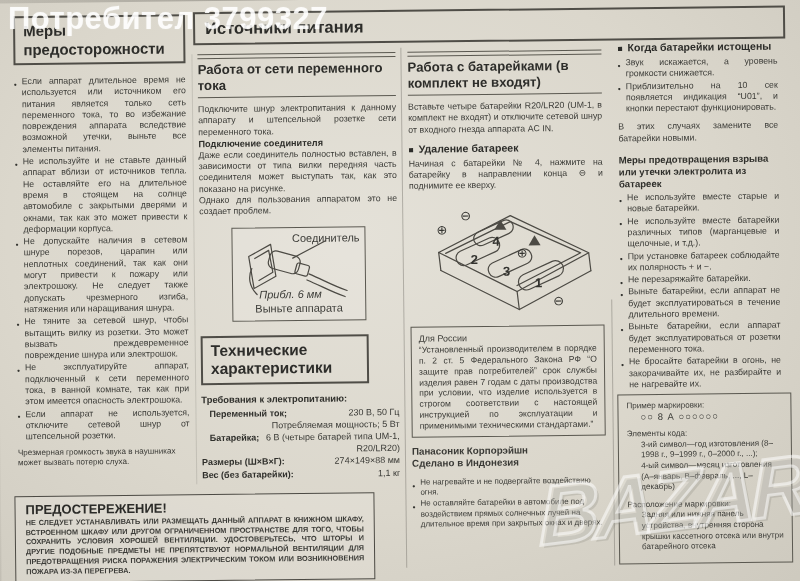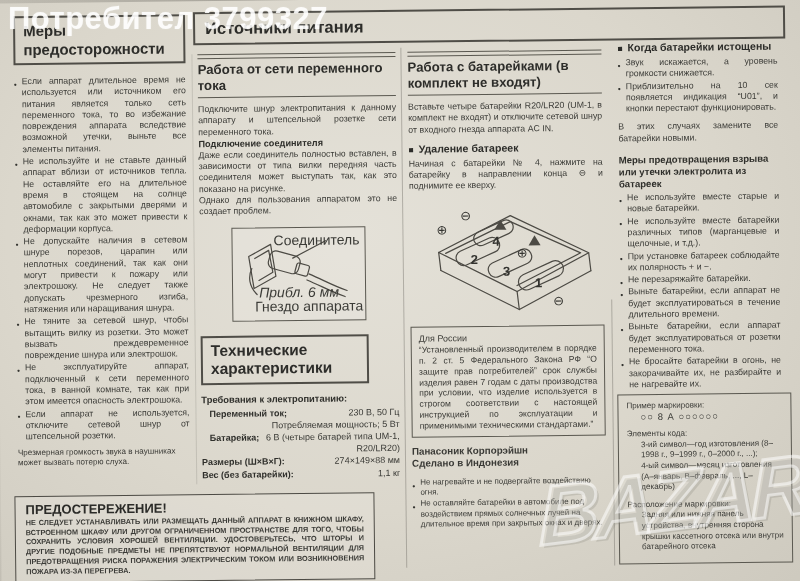--- a/index.html
+++ b/index.html
@@ -27,21 +27,21 @@
   .titlebox{border:2px solid #4f4d47;padding:4px 8px;font-weight:bold;font-size:15px;line-height:18.5px;color:#2d2d2a;}
 
   .dblrule{height:3px;border-top:1.3px solid #5a5850;border-bottom:1px solid #5a5850;}
   .rule{border-top:1px solid #5a5850;}
   .sechead{font-weight:bold;font-size:13.2px;line-height:15.5px;color:#2d2d2a;padding:3px 0 4px 0;}
   .subhead{font-weight:bold;font-size:9.2px;line-height:12px;color:#2f2f2b;}
   .sqhead{font-weight:bold;font-size:10.6px;line-height:13px;color:#2d2d2a;margin:7px 0 2px 0;}
   .sq{font-size:8.5px;margin-right:5px;}
 
   .figbox{position:relative;border:1.2px solid #5a5850;background:rgba(236,233,225,.35);}
-  .figlabel{position:absolute;font-size:14px;color:#3b3b37;white-space:nowrap;}
+  .figlabel{position:absolute;font-size:11px;color:#3b3b37;white-space:nowrap;}
   svg{display:block;}
   .lineart{stroke:#4c4a44;stroke-width:1.2;fill:none;stroke-linecap:round;stroke-linejoin:round;}
   .figtext{font-family:"Liberation Sans", sans-serif;fill:#33332f;}
 
   .specrow{display:flex;font-size:9px;line-height:12.2px;}
   .speclabel{font-weight:bold;white-space:nowrap;color:#2f2f2b;}
   .specval{flex:1;text-align:right;}
 
   .russiabox{border:1.2px solid #5a5850;padding:5px 7px;}
   .markingbox{border:1.2px solid #5a5850;padding:6px 8px;font-size:8.1px;line-height:10.6px;}
@@ -117,21 +117,21 @@
             <rect x="36" y="25" width="31" height="18" rx="6" transform="rotate(16 51 34)"></rect>
             <rect x="63" y="36" width="13" height="11" rx="2" transform="rotate(16 69 41)"></rect>
             <path d="M76,46 C 90,52 100,58 114,63"></path>
             <path d="M74,52 C 88,58 98,64 112,69"></path>
             <line x1="93" y1="13" x2="60" y2="30"></line>
             <path d="M24,66 C 16,58 15,48 19,40"></path>
           </g>
         </svg>
         <span class="figlabel" style="top:4px;right:5px;">Соединитель</span>
         <span class="figlabel" style="bottom:20px;left:26px;font-style:italic;">Прибл. 6 мм</span>
-        <span class="figlabel" style="bottom:6px;left:22px;">Гнездо аппарата</span>
+        <span class="figlabel" style="bottom:6px;left:22px;">Выньте аппарата</span>
       </div>
 
       <div class="titlebox" style="margin-top:14px;width:148px;font-size:15.5px;">Технические характеристики</div>
       <div class="subhead" style="margin-top:9px;font-size:9.4px;">Требования к электропитанию:</div>
       <div style="margin-top:2px;">
         <div class="specrow">
           <span class="speclabel" style="padding-left:8px;">Переменный ток;</span>
           <span class="specval">230 В, 50 Гц</span>
         </div>
         <div class="specrow">

